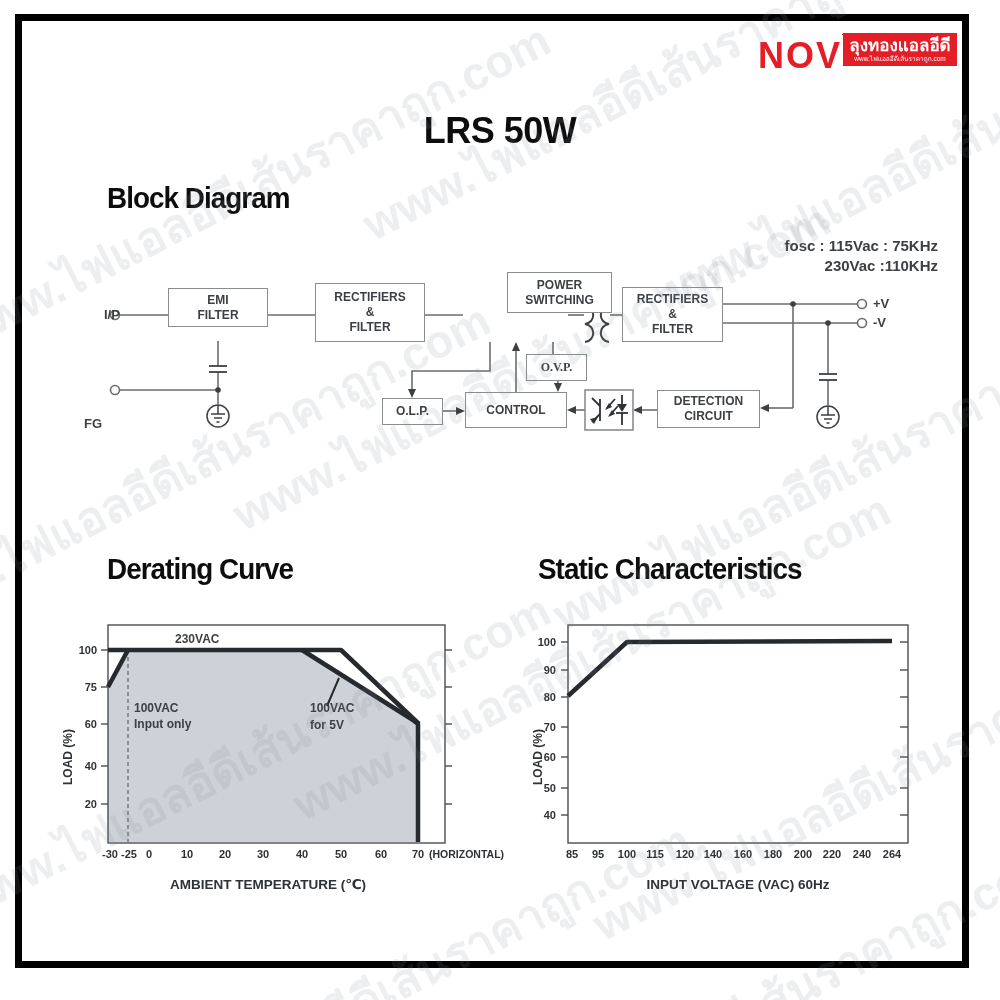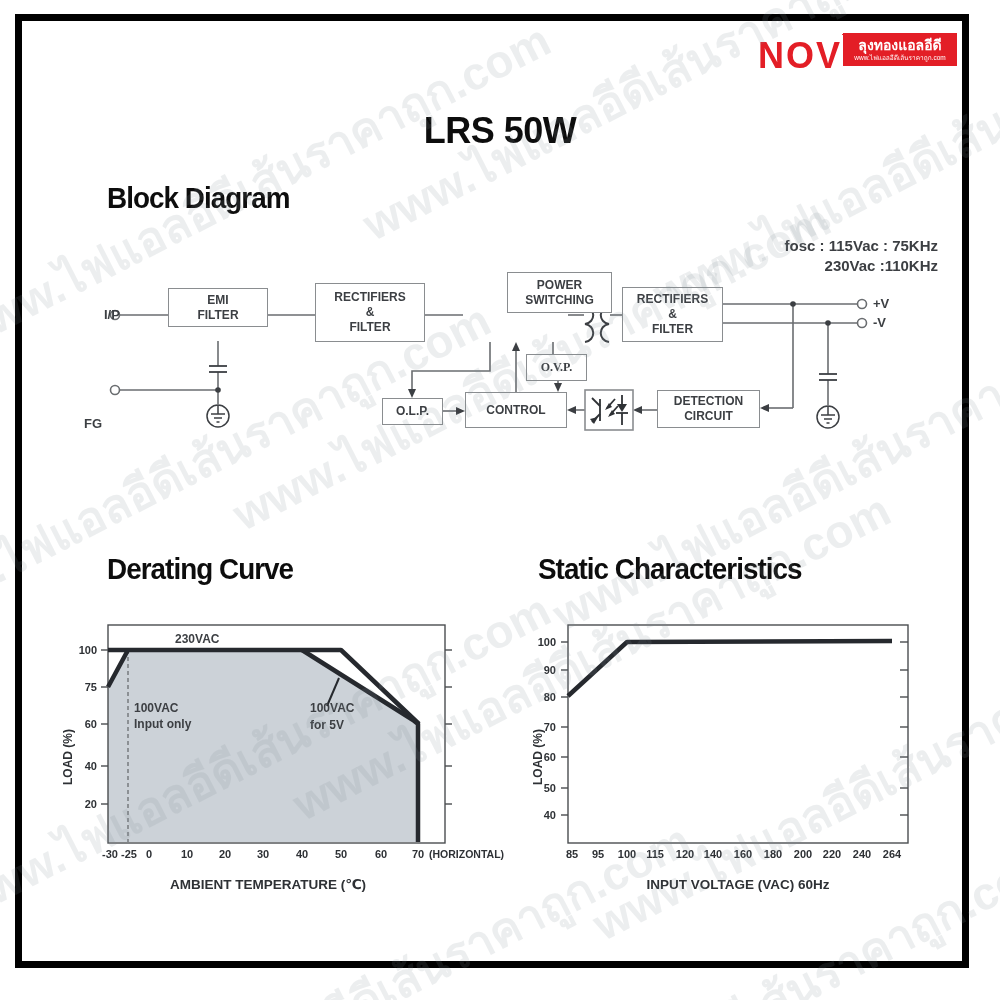--- a/index.html
+++ b/index.html
@@ -21,21 +21,21 @@
   .dlab{position:absolute;font-size:13px;font-weight:bold;color:#3c3f43;}
   .fosc{position:absolute;right:62px;top:236px;text-align:right;font-size:15px;
         font-weight:bold;color:#3c3f43;line-height:1.35;white-space:pre-line;}
   
   .nov{position:absolute;left:758px;top:33px;color:#e31e26;font-size:36px;
        font-weight:900;letter-spacing:2px;line-height:1;}
   .nov sup{font-size:9px;letter-spacing:0;vertical-align:28px;}
   .redbox{position:absolute;left:843px;top:33px;width:114px;height:33px;
           background:#e31e26;color:#fff;display:flex;flex-direction:column;
           align-items:center;justify-content:center;line-height:1.1;}
-  .redbox .l1{font-size:14px;font-weight:bold;}
+  .redbox .l1{font-size:17px;font-weight:bold;}
   .redbox .l2{font-size:6.5px;}
   
   .wm{position:absolute;inset:0;pointer-events:none;z-index:40;overflow:hidden;}
   .wm div{position:absolute;white-space:nowrap;font-size:46px;font-weight:600;
           color:rgba(125,138,150,.15);transform:rotate(-27deg);}
   svg{position:absolute;inset:0;z-index:10;}
   .html-layer{z-index:20;}
   svg text{font-family:"Liberation Sans","DejaVu Sans",sans-serif;}
   .tick{font-size:11px;font-weight:bold;fill:#2e3135;}
   .axlab{font-size:13.5px;font-weight:bold;fill:#2e3135;}

